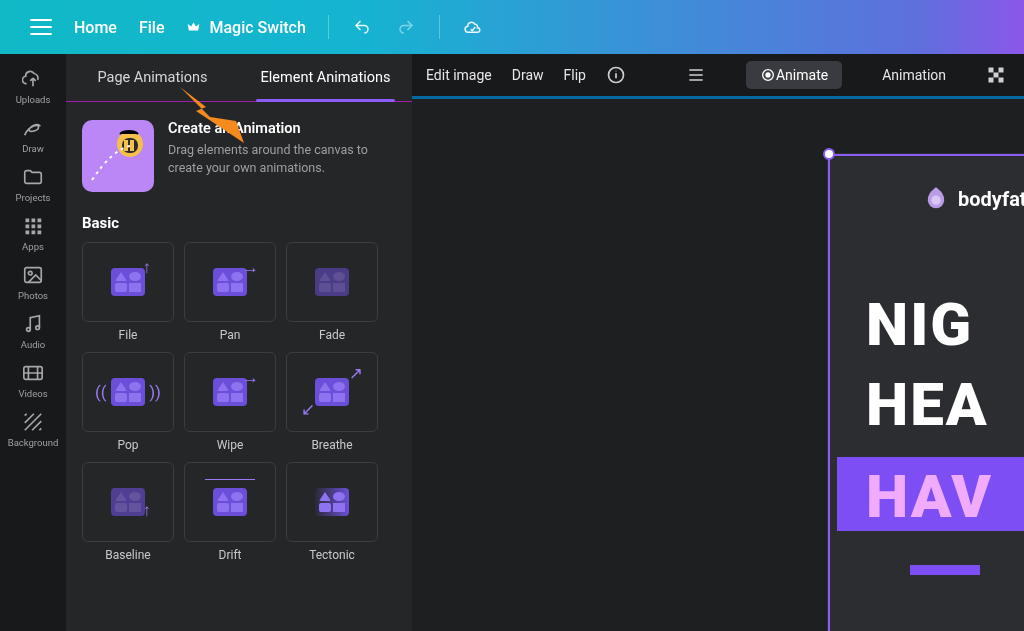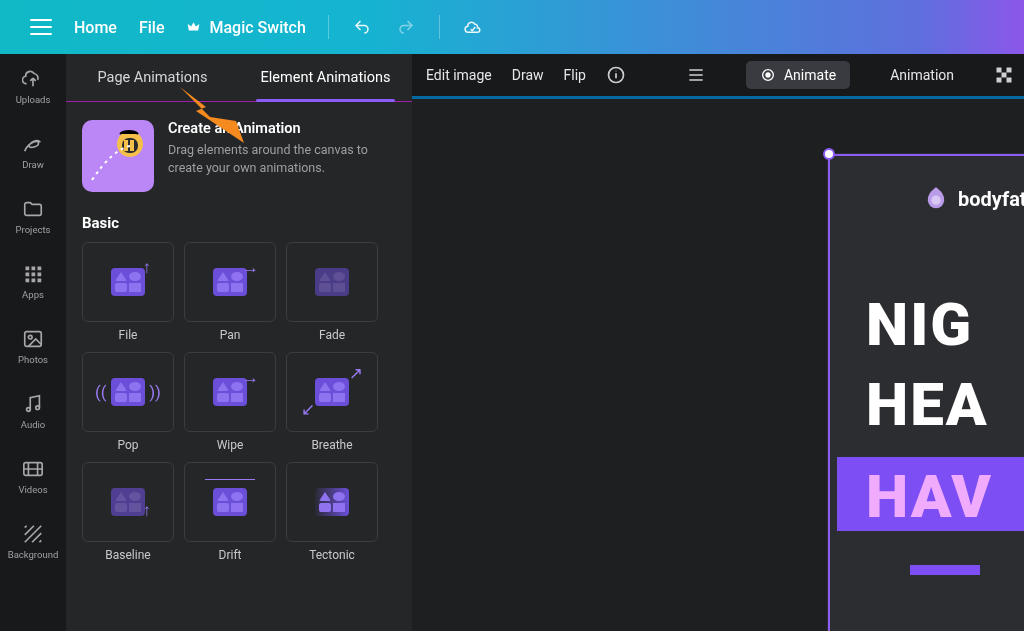--- a/index.html
+++ b/index.html
@@ -6,21 +6,21 @@
   body { width: 1024px; height: 631px; background: #18191b; color: #fff; overflow: hidden; position: relative; }
 
   .topbar { height: 54px; width: 100%; display: flex; align-items: center; padding: 0 30px; gap: 22px; background: linear-gradient(90deg,#10b9c6 0%,#15b4d1 35%,#5f6fdd 90%,#8c57ea 100%); }
   .hamburger-icon { width: 22px; height: 16px; display:flex; flex-direction:column; justify-content:space-between; cursor:pointer; }
   .hamburger-icon span{height:2px; background:#fff; border-radius:2px;}
   .tb-item { color:#fff; font-size:16px; font-weight:500; cursor:pointer; }
   .tb-icon-btn { width:22px; height:18px; cursor:pointer; opacity:.9; display:flex;align-items:center;justify-content:center;}
   .tb-divider{width:1px;height:24px;background:rgba(255,255,255,.3);}
   .magic { display:flex; align-items:center; gap:8px;}
 
-  .leftnav { position:absolute; top:54px; left:0; bottom:0; width:66px; background:#18191b; display:flex; flex-direction:column; align-items:center; padding-top:10px; gap:20px; }
+  .leftnav { position:absolute; top:54px; left:0; bottom:0; width:66px; background:#18191b; display:flex; flex-direction:column; align-items:center; padding-top:10px; gap:4px; }
   .leftnav-item { display:flex; flex-direction:column; align-items:center; gap:4px; cursor:pointer; width:100%; padding:4px 0;}
   .leftnav-item .li-icon{width:22px;height:22px;color:#a7a7aa;display:flex;align-items:center;justify-content:center;}
   .leftnav-item .li-label{font-size:9.5px;color:#a0a0a4;}
 
   .panel { position:absolute; top:54px; left:66px; bottom:0; width:346px; background:#252627; }
   .tabs { display:flex; border-bottom:1px solid #a21caf; }
   .tab { flex:1; text-align:center; padding:15px 0; font-size:14.5px; color:#d6d6d8; cursor:pointer; position:relative;}
   .tab.active{color:#fff;}
   .tab.active:after{content:"";position:absolute;left:10%;right:10%;bottom:-1px;height:3px;background:#8b5cf6;border-radius:3px;}
   .arrow-annot{position:absolute; top:87px; left:180px; pointer-events:none;}
@@ -37,21 +37,21 @@
   .tile-inner{width:34px;height:28px;border-radius:4px;background:#6b4fd8;display:grid;grid-template-columns:1fr 1fr;grid-template-rows:1fr 1fr;gap:2px;padding:4px;}
   .tile-inner span{background:#8f72ef;border-radius:2px;}
   .tile-inner span:nth-child(1){clip-path:polygon(50% 0,100% 100%,0 100%);}
   .tile-inner span:nth-child(2){border-radius:50%;}
   .tile-inner span:nth-child(4){border-radius:0;}
   .cell-label{font-size:12px;color:#c9c9cc;}
   .tile .accent{position:absolute;color:#9a7af3;font-size:17px;}
 
   .context { position:absolute; top:54px; left:412px; height:45px; right:0; background:#18191b; display:flex; align-items:center; padding:0 14px; gap:20px; font-size:14px; border-bottom:3px solid #0369a1;}
   .ctx-item{cursor:pointer;color:#e6e6e8;white-space:nowrap;}
-  .ctx-btn{padding:6px 14px;border-radius:5px;background:#3a3b40;display:flex;align-items:center;gap:8px;}
+  .ctx-btn{padding:6px 14px;border-radius:5px;background:#3a3b40;display:flex;align-items:center;}
   .ctx-divider{width:1px;height:22px;background:#3a3b3d;}
   .swatch{width:22px;height:22px;background:#fff;border-radius:3px;}
   .ctx-ic{color:#d0d0d3;width:20px;height:20px;display:flex;align-items:center;justify-content:center;}
 
   .canvas-area{position:absolute; top:99px; left:412px; right:0; bottom:0; background:#1e1f21;}
   .design{position:absolute; top:54px; left:415px; width:700px; background:#2c2d31; bottom:0;}
   .sel-handle{position:absolute;top:49px;left:411px;width:12px;height:12px;background:#fff;border:2px solid #8b5cf6;border-radius:50%;}
   .sel-line{position:absolute;top:55px;left:417px;right:0;height:2px;background:#8b5cf6;}
   .sel-left{position:absolute;top:55px;left:416px;bottom:0;width:2px;background:#8b5cf6;}
   .brand{position:absolute;top:86px;left:510px;display:flex;align-items:center;gap:8px;font-weight:700;}

